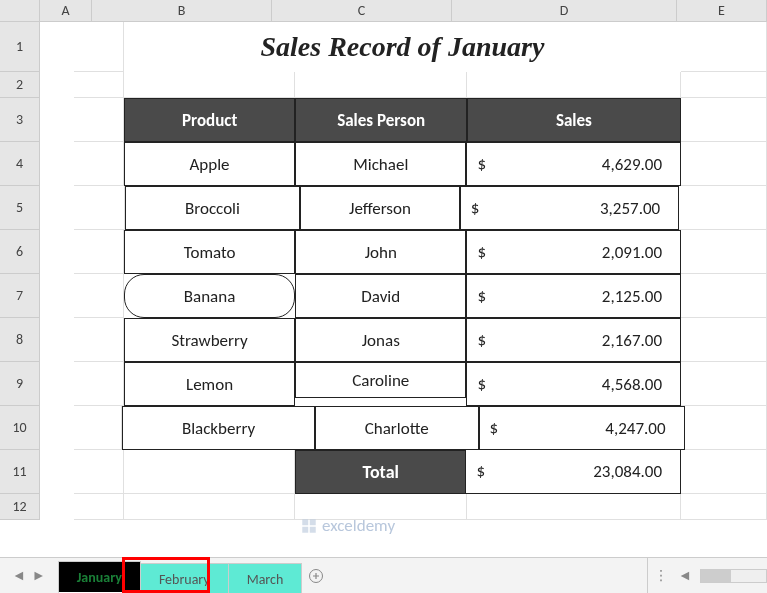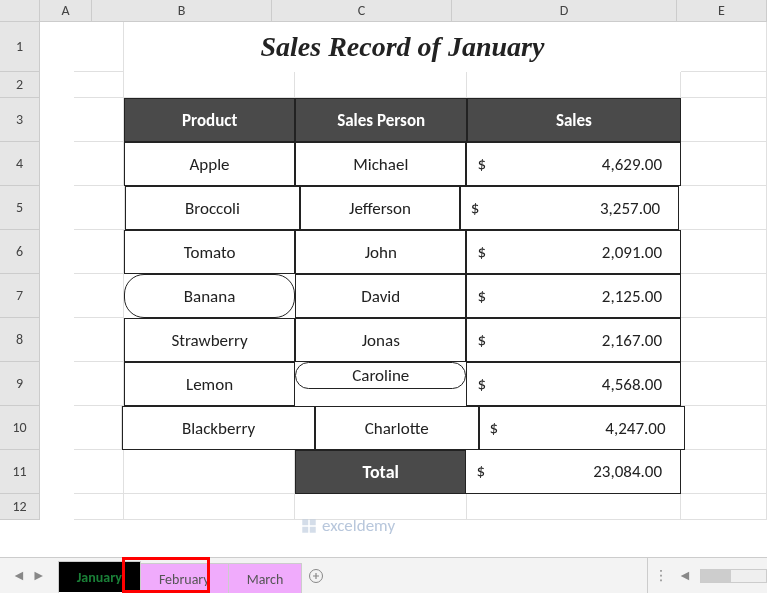--- a/index.html
+++ b/index.html
@@ -74,21 +74,21 @@
     align-items: stretch;
     font-size: 14px;
   }
   .tab-nav { display:flex; align-items:center; gap:6px; padding: 0 12px; color:#888; }
   .tab-nav span { cursor:default; }
   .tabs { display:flex; align-items:flex-end; }
   .tab {
     padding: 7px 18px 6px;
     border: 1px solid #ccc;
     border-bottom: none;
-    background: #f0abfc;
+    background: #5eead4;
     color: #555;
     margin-right: -1px;
     position: relative;
     top: 1px;
     cursor: pointer;
   }
   .tab.active {
     background: #000000;
     color: #1a7f37;
     font-weight: bold;
@@ -206,21 +206,21 @@
         <div class="cell tbl-cell" style="width: 180px; height: 44px;">Jonas</div>
         <div class="cell tbl-cell tbl-sales" style="width: 225px; height: 44px;">
           <span>$</span>
           <span>2,167.00</span>
         </div>
         <div class="cell " style="width: 90px; height: 44px;"></div>
       </div>
       <div class="row">
         <div class="cell " style="width: 52px; height: 44px;"></div>
         <div class="cell tbl-cell" style="width: 180px; height: 44px;">Lemon</div>
-        <div class="cell tbl-cell" style="width: 180px; height: 27px; border-radius: 14px;">Caroline</div>
+        <div class="cell tbl-cell" style="width: 180px; height: 36px;">Caroline</div>
         <div class="cell tbl-cell tbl-sales" style="width: 225px; height: 44px;">
           <span>$</span>
           <span>4,568.00</span>
         </div>
         <div class="cell " style="width: 90px; height: 44px;"></div>
       </div>
       <div class="row">
         <div class="cell " style="width: 52px; height: 44px;"></div>
         <div class="cell tbl-cell" style="width: 212px; height: 44px;">Blackberry</div>
         <div class="cell tbl-cell" style="width: 180px; height: 44px;">Charlotte</div>

